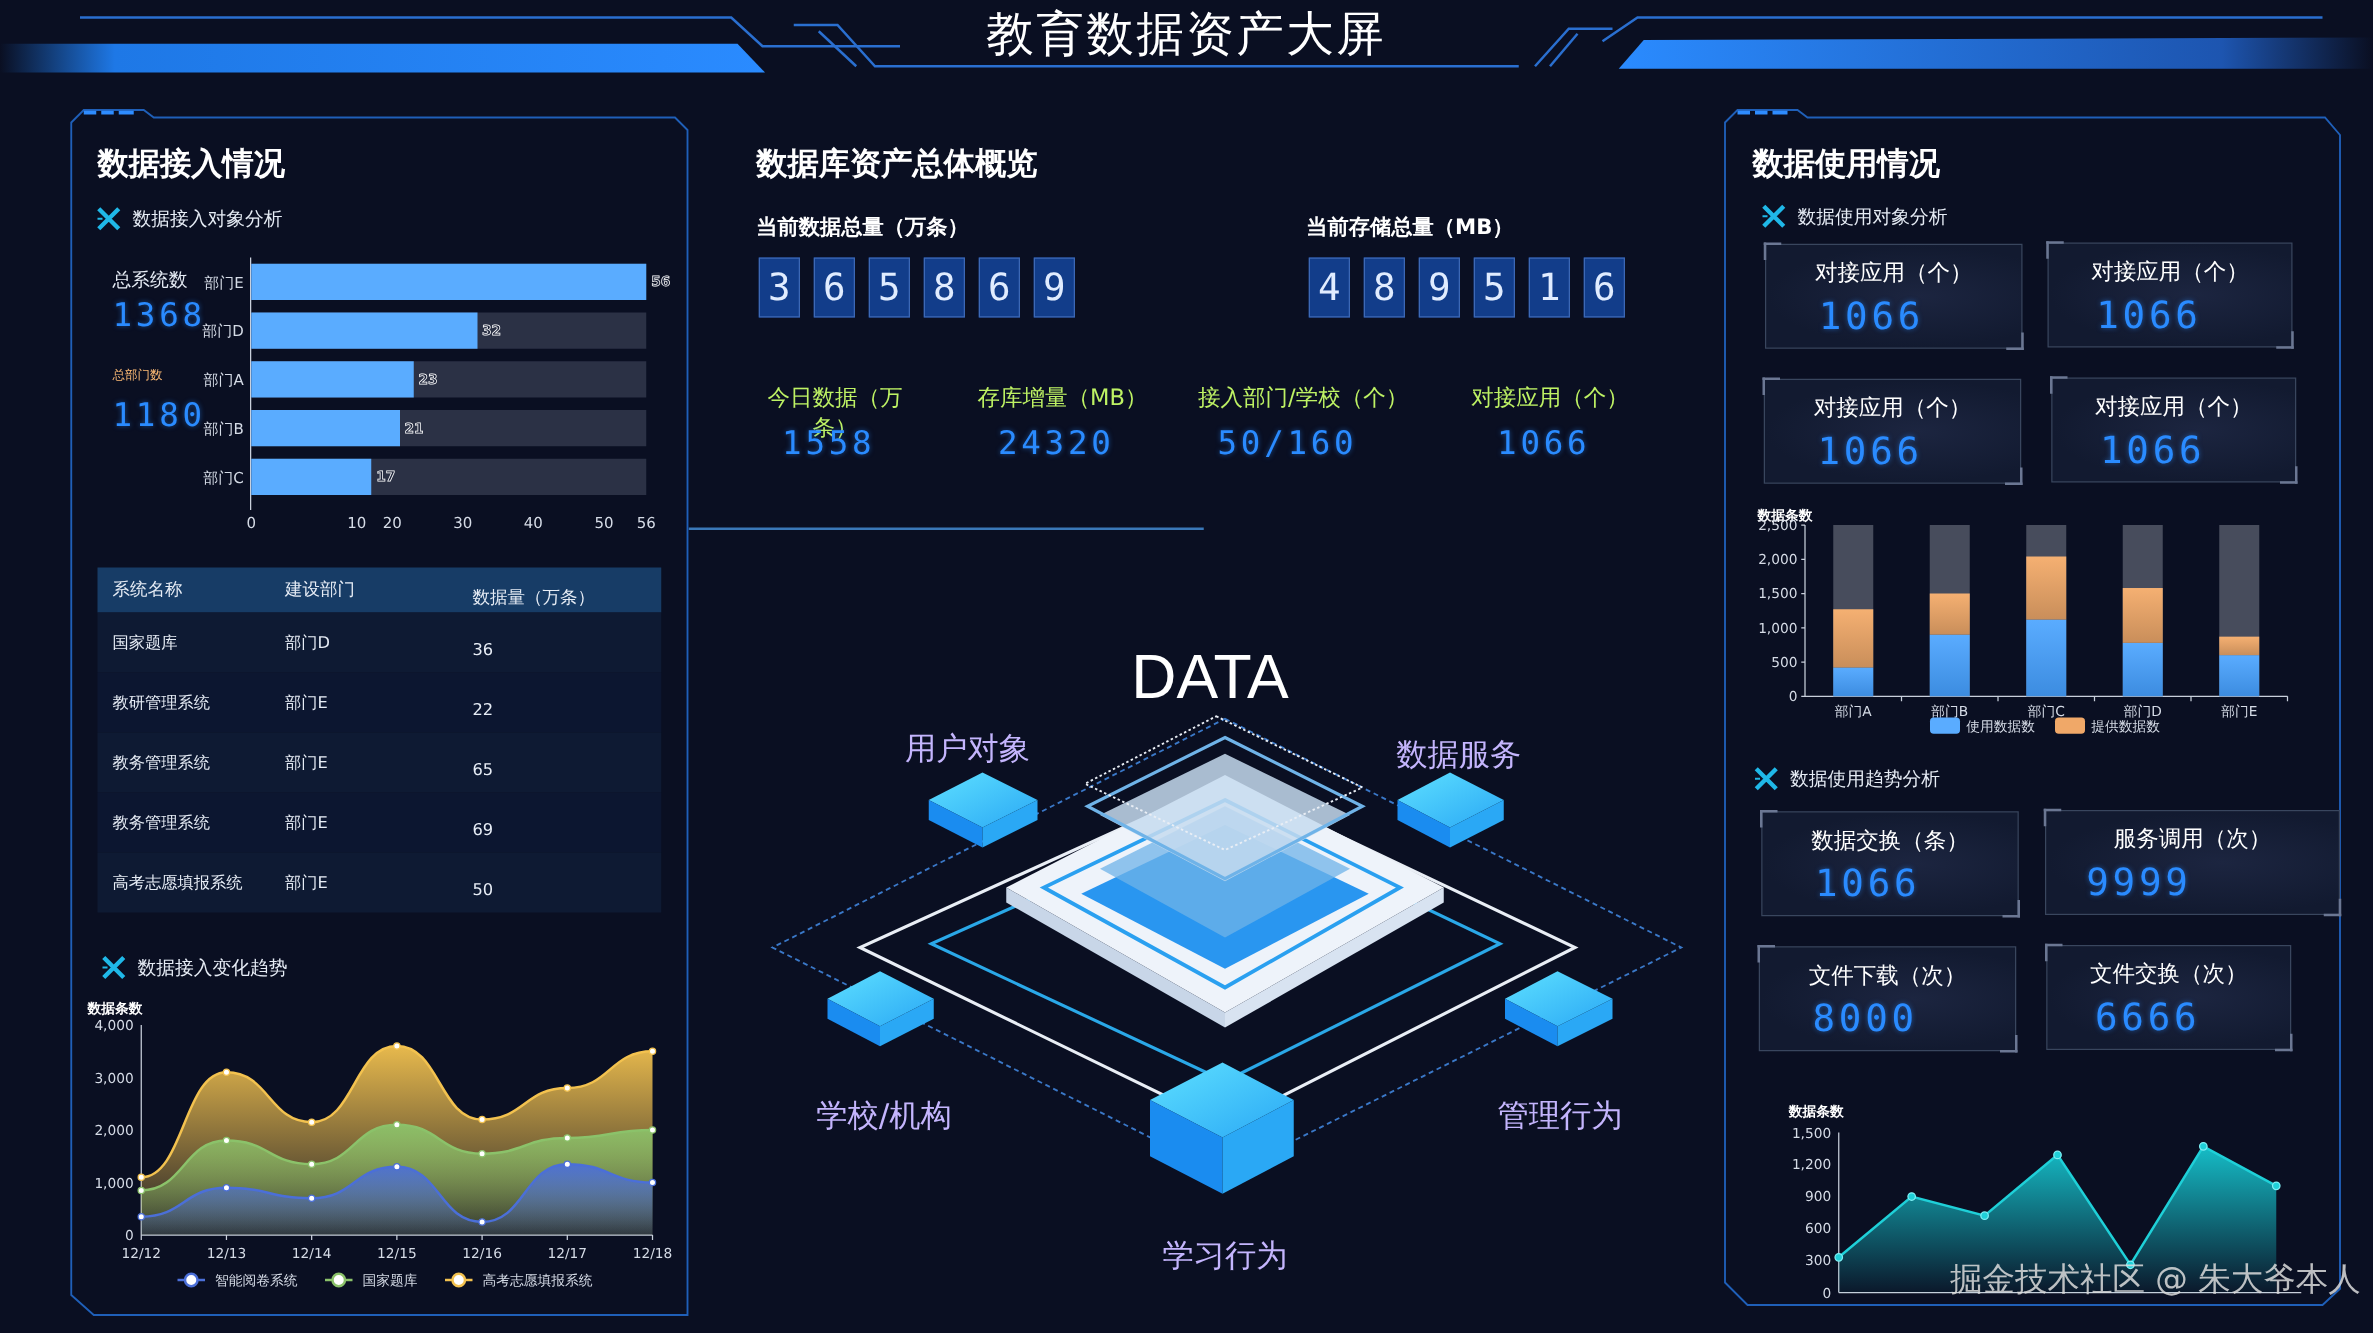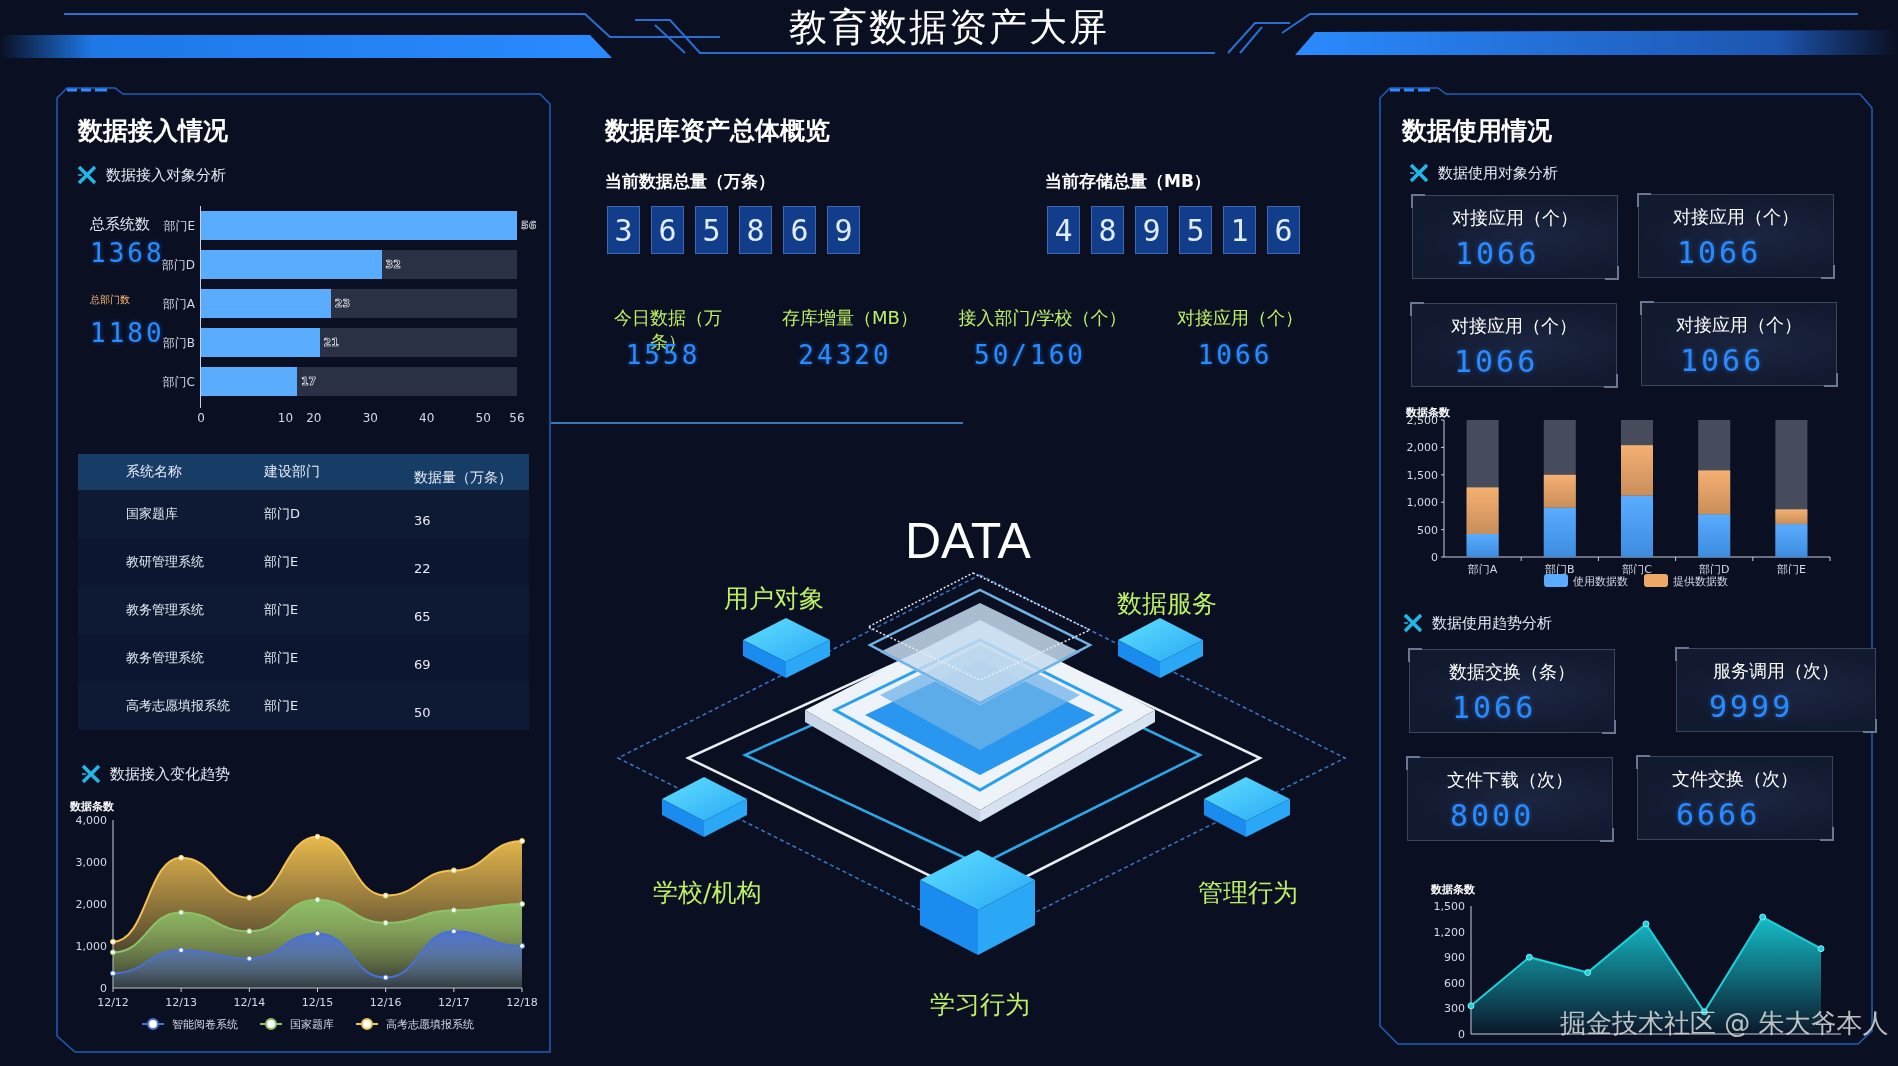--- a/index.html
+++ b/index.html
@@ -21,30 +21,30 @@
   .bar-val { position: absolute; top: 7px; font-size: 11px; font-weight: bold; color: #1c2238; -webkit-text-stroke: 0.6px #fff; }
   .bar-label { position: absolute; font-size: 12px; color: #d5dbe6; text-align: right; width: 50px; }
   .x-tick { position: absolute; top: 411px; font-size: 12px; color: #d5dbe6; transform: translateX(-50%); }
 
   
   .tbl { position: absolute; left: 78px; top: 454px; width: 451px; }
   .tbl-head { height: 36px; background: #173c66; display: flex; align-items: center; font-size: 14px; color: #e6ecf5; }
   .tbl-row { height: 48px; display: flex; align-items: center; font-size: 13px; color: #e6ecf5; }
   .tbl-row:nth-child(odd) { background: #0e1a33; }
   .tbl-row:nth-child(even) { background: #0c1630; }
-  .c1 { width: 150px; padding-left: 12px; margin-left: 36px; }
+  .c1 { width: 150px; padding-left: 12px; }
   .c2 { width: 150px; }
   .c3 { flex: 1; margin-top: 12px; }
 
   
   .c-label { position: absolute; font-size: 17px; color: #fff; font-weight: bold; }
   .digit-box { position: absolute; width: 33px; height: 48px; background: #123d8a; border: 1.5px solid #3c68b5; display: flex; align-items: center; justify-content: center; font-family: "DejaVu Sans Mono", monospace; font-size: 30px; color: #e0ecff; }
   .stat-label { position: absolute; font-size: 18px; color: #bef264; text-align: center; }
   .stat-val { position: absolute; font-size: 26px; text-align: center; }
-  .iso-label { position: absolute; font-size: 25px; color: #bef264; text-align: center; }
+  .iso-label { position: absolute; font-size: 25px; color: #c4b5fd; text-align: center; }
 
   
   .card { position: absolute; width: 206px; height: 84px; border: 1.5px solid #39465e; background: radial-gradient(ellipse at 60% 50%, #1c2540 0%, #121a30 70%); }
   .card::before, .card::after { content: ""; position: absolute; width: 12px; height: 12px; border: 2px solid #6b7793; }
   .card::before { top: -2px; left: -2px; border-right: none; border-bottom: none; }
   .card::after { bottom: -2px; right: -2px; border-left: none; border-top: none; }
   .card-label { position: absolute; left: 0; right: 0; top: 10px; text-align: center; font-size: 18px; color: #fff; }
   .card-val { position: absolute; left: 42px; top: 40px; font-size: 30px; }
   .watermark { position: absolute; left: 1560px; top: 1006px; font-size: 26px; color: rgba(220,220,220,0.85); }
 </style>
@@ -437,21 +437,21 @@
       <path d="M3,3 L19,19 M19,3 L3,19" stroke="#1fb8e8" stroke-width="3.5"></path>
       <path d="M2,11 L6,11" stroke="#1fb8e8" stroke-width="1.5"></path>
     </svg>
   <span>数据使用趋势分析</span>
 </div>
 
 <div class="card" style="left:1409px;top:649px">
   <div class="card-label">数据交换（条）</div>
   <div class="card-val lcd">1066</div>
 </div>
-<div class="card" style="left:1676px;top:648px;width:200px">
+<div class="card" style="left:1636px;top:648px;width:236px">
   <div class="card-label">服务调用（次）</div>
   <div class="card-val lcd" style="left:32px">9999</div>
 </div>
 <div class="card" style="left:1407px;top:757px">
   <div class="card-label">文件下载（次）</div>
   <div class="card-val lcd">8000</div>
 </div>
 <div class="card" style="left:1637px;top:756px;width:196px">
   <div class="card-label">文件交换（次）</div>
   <div class="card-val lcd" style="left:38px">6666</div>

